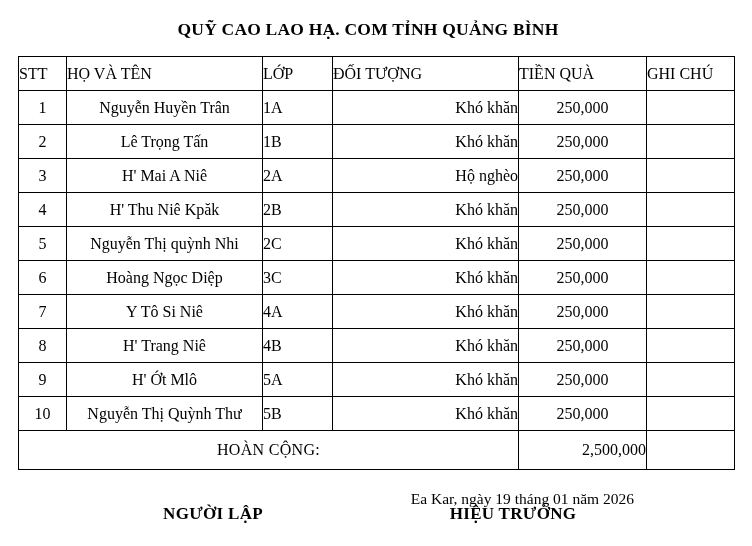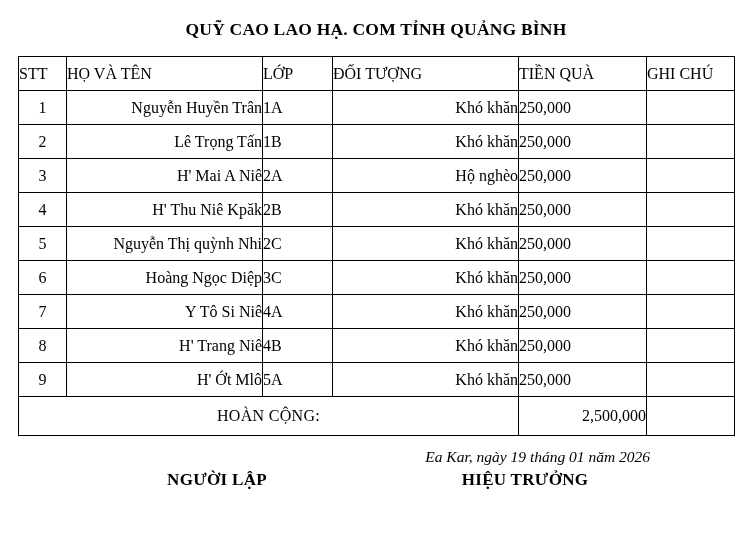--- a/index.html
+++ b/index.html
@@ -12,21 +12,21 @@
     height: 546px;
     font-family: "Liberation Serif", serif;
     color: #000000;
     overflow: hidden;
   }
   .page {
     position: relative;
     width: 752px;
     height: 460px;
     box-sizing: border-box;
-    padding: 12px 18px 0 18px;
+    padding: 12px 34px 0 18px;
   }
   .title-block {
     text-align: center;
     margin-top: 4px;
   }
   .title-line {
     font-weight: bold;
     font-size: 17.5px;
     letter-spacing: 0.2px;
     line-height: 1.5;
@@ -54,24 +54,24 @@
     font-size: 16.5px;
   }
   col.c-stt    { width: 48px; }
   col.c-name   { width: 196px; }
   col.c-class  { width: 70px; }
   col.c-target { width: 186px; }
   col.c-money  { width: 128px; }
   col.c-note   { width: 88px; }
 
   td.stt    { text-align: center; }
-  td.name   { text-align: right; padding-left: 10px; }
+  td.name   { text-align: center; padding-left: 10px; }
   td.class  { }
   td.target { text-align: right; }
-  td.money  { text-align: left; padding-right: 10px; }
+  td.money  { text-align: center; padding-right: 10px; }
   td.note   { text-align: center; }
 
   tr.total-row td {
     height: 38px;
   }
   td.total-label {
     text-align: center;
     font-weight: bold;
     font-size: 17px;
     letter-spacing: 0.3px;
@@ -84,22 +84,21 @@
   }
 
   .footer {
     position: relative;
     margin-top: 8px;
     height: 70px;
   }
   .place-date {
     position: absolute;
     right: 84px;
-    top: 4px;
-    font-style: italic;
+    top: 12px;
     font-size: 15.5px;
     white-space: nowrap;
   }
   .sign-row {
     position: absolute;
     top: 26px;
     left: 0;
     right: 0;
     display: flex;
   }
@@ -216,20 +215,28 @@
         <td class="note"></td>
       </tr>
       <tr>
         <td class="stt">9</td>
         <td class="name">H' Ớt Mlô</td>
         <td class="class">5A</td>
         <td class="target">Khó khăn</td>
         <td class="money">250,000</td>
         <td class="note"></td>
       </tr>
+      <tr>
+        <td class="stt">10</td>
+        <td class="name">Nguyễn Thị Quỳnh Thư</td>
+        <td class="class">5B</td>
+        <td class="target">Khó khăn</td>
+        <td class="money">250,000</td>
+        <td class="note"></td>
+      </tr>
       <tr class="total-row">
         <td class="total-label" colspan="4">HOÀN CỘNG:</td>
         <td class="total-value">2,500,000</td>
         <td class="note"></td>
       </tr>
     </tbody>
   </table>
 
   <div class="footer">
     <div class="place-date">Ea Kar, ngày 19 tháng 01 năm 2026</div>

